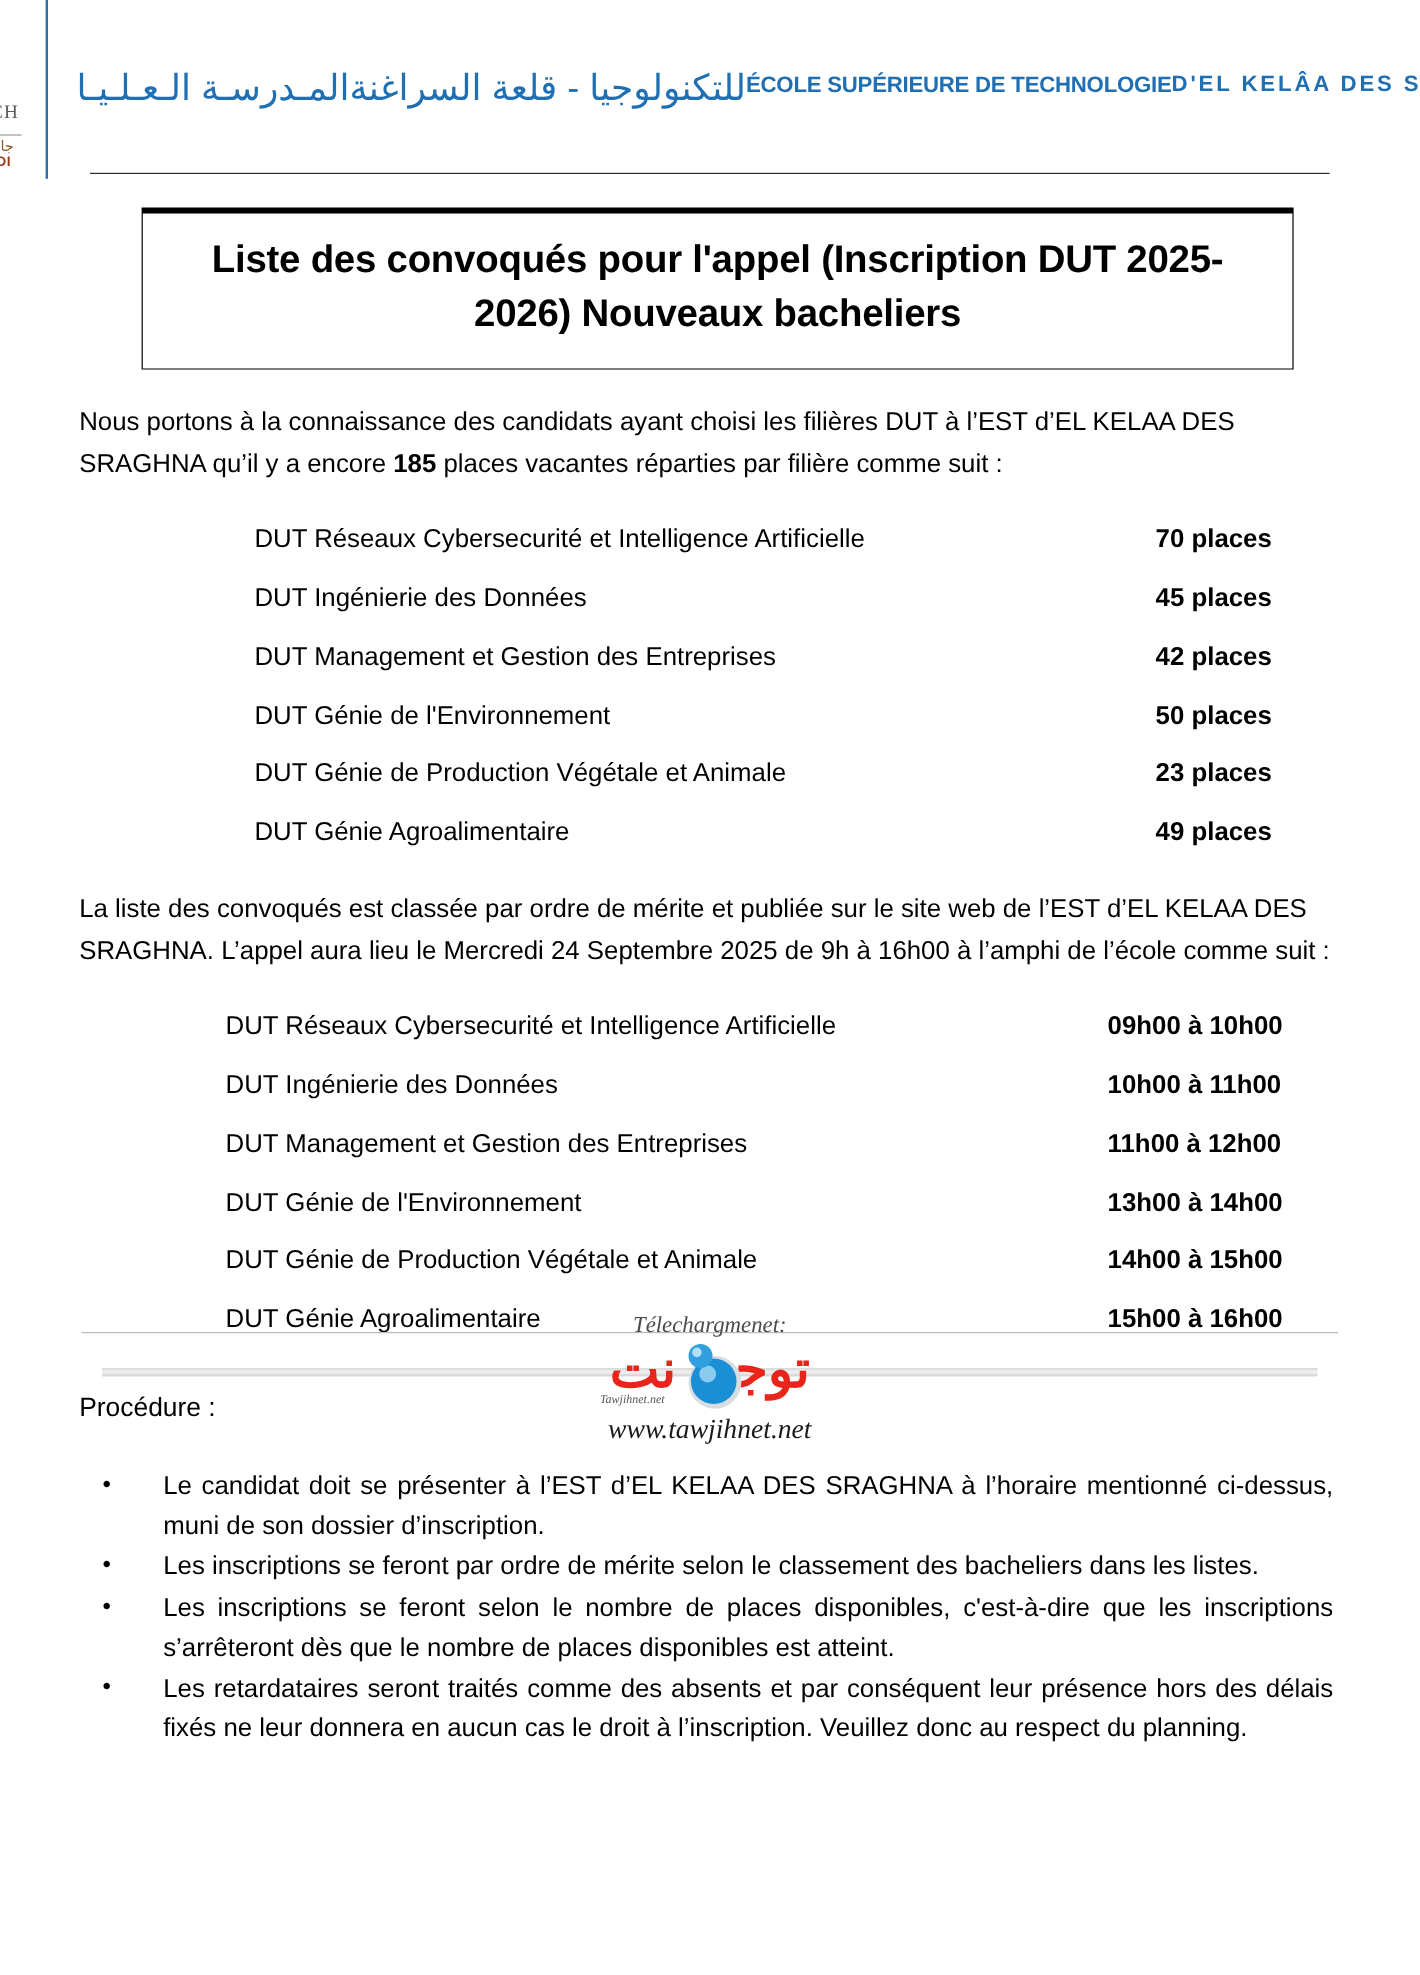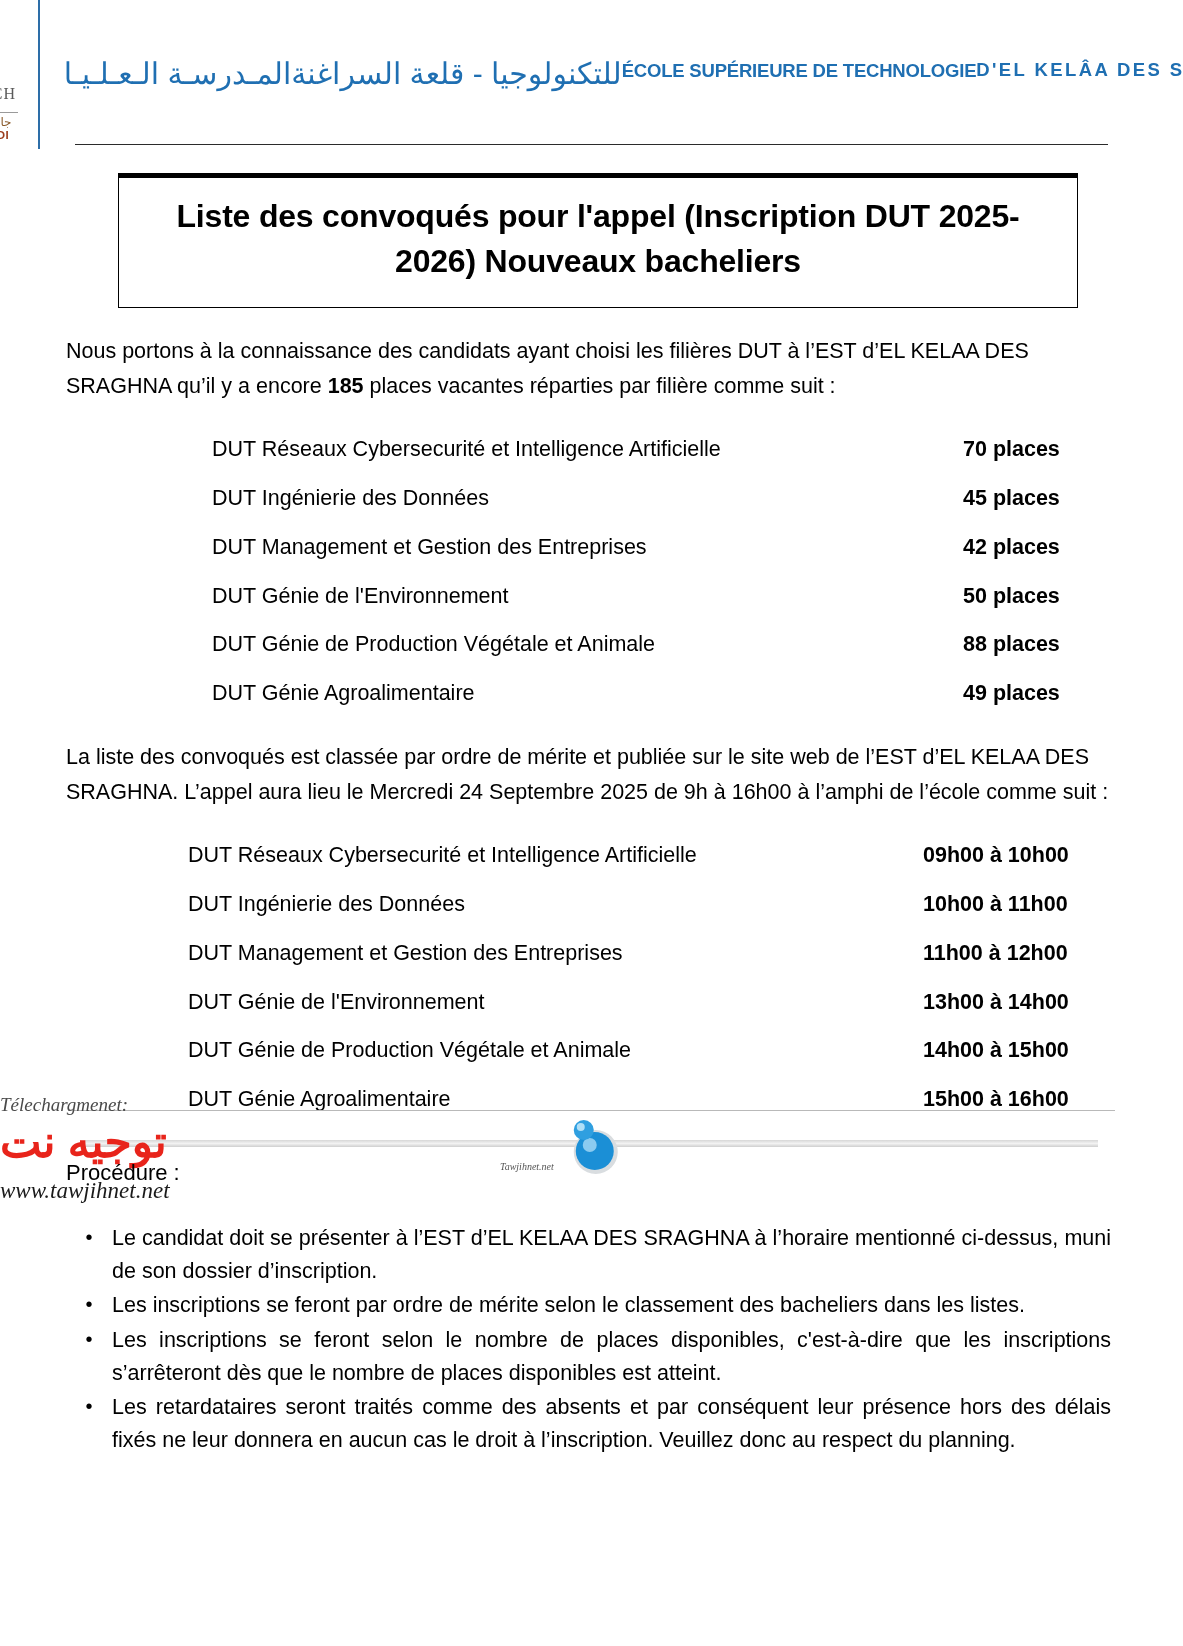--- a/index.html
+++ b/index.html
@@ -184,21 +184,21 @@
     left: 85px;
     right: 85px;
     height: 7px;
     background: linear-gradient(to bottom, #d7d7d7, #f2f2f2, #cfcfcf);
   }
   .wm-center {
     position: absolute;
     left: 0;
     right: 0;
     top: 0;
-    text-align: left;
+    text-align: center;
   }
   .wm-telecharg {
     font-family: "Liberation Serif", serif;
     font-style: italic;
     font-size: 19px;
     color: #4a4a4a;
   }
   .wm-logo-row {
     position: relative;
     height: 60px;
@@ -264,20 +264,21 @@
   .proc-bullet {
     width: 46px;
     flex: 0 0 46px;
     text-align: center;
     font-size: 20px;
     line-height: 1.52;
   }
   .proc-text {
     flex: 1 1 auto;
     text-align: justify;
+    margin-left: 24px;
   }
 </style>
 </head>
 <body>
 
 <div class="page">
 
   <div class="header">
     <div class="logo-block">
 
@@ -338,21 +339,21 @@
         <tr>
           <td class="name">DUT Management et Gestion des Entreprises</td>
           <td class="val">42 places</td>
         </tr>
         <tr>
           <td class="name">DUT Génie de l'Environnement</td>
           <td class="val">50 places</td>
         </tr>
         <tr>
           <td class="name">DUT Génie de Production Végétale et Animale</td>
-          <td class="val">88 places</td>
+          <td class="val">23 places</td>
         </tr>
         <tr>
           <td class="name">DUT Génie Agroalimentaire</td>
           <td class="val">49 places</td>
         </tr>
       </tbody>
     </table>
 
     <p class="para tight">La liste des convoqués est classée par ordre de mérite et publiée sur le site web de l’EST d’EL KELAA DES SRAGHNA. L’appel aura lieu le Mercredi 24 Septembre 2025 de 9h à 16h00 à l’amphi de l’école comme suit :</p>
 

